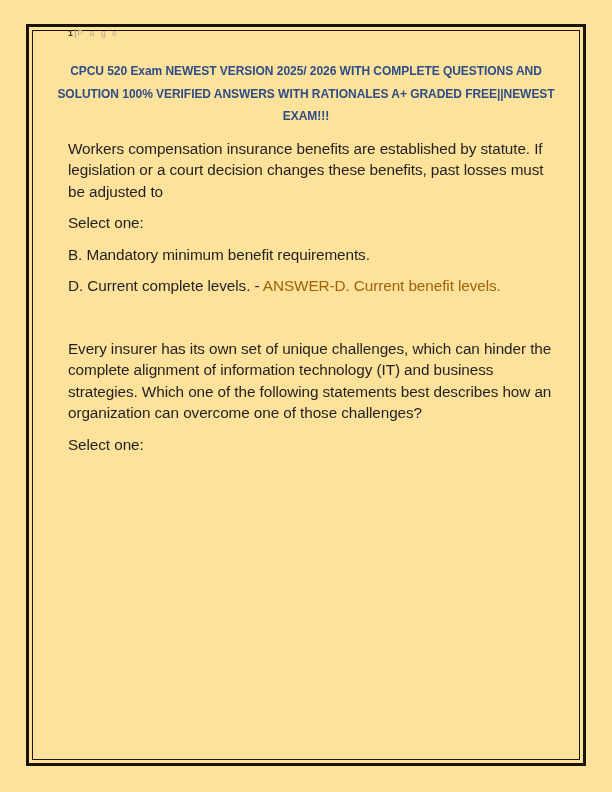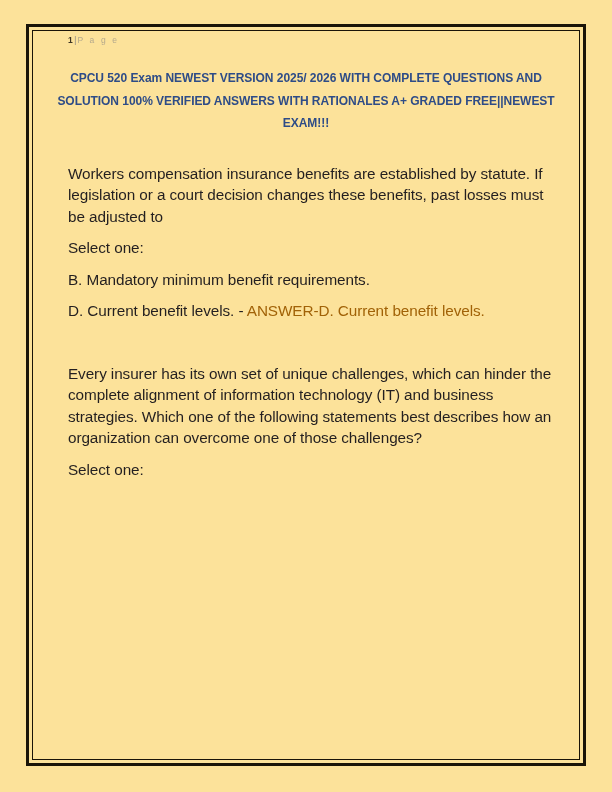--- a/index.html
+++ b/index.html
@@ -39,21 +39,21 @@
     top: 3px;
     right: 3px;
     bottom: 3px;
     border: 1px solid #1a1408;
     box-sizing: border-box;
   }
 
   .content {
     position: absolute;
     left: 42px;
-    top: 30px;
+    top: 23px;
     width: 528px;
     height: 730px;
     box-sizing: border-box;
   }
 
   
   .page-header {
     font-size: 8.5px;
     line-height: 12px;
     margin: 0 0 0 26px;
@@ -81,21 +81,21 @@
     text-align: center;
     font-size: 12px;
     font-weight: bold;
     line-height: 22.5px;
     color: #2e4c87;
     letter-spacing: -0.05px;
   }
 
   
   .body-block {
-    margin-top: 28px;
+    margin-top: 10px;
     padding-left: 26px;
     padding-right: 14px;
   }
   .para {
     font-size: 15.3px;
     line-height: 21.5px;
     color: #231f20;
     margin: 0 0 10px 0;
     letter-spacing: -0.08px;
   }
@@ -127,21 +127,21 @@
     <div class="body-block">
 
       <p class="para">Workers compensation insurance benefits are established by statute. If legislation or a court decision changes these benefits, past losses must be adjusted to</p>
 
       <p class="para">Select one:</p>
 
 
       <p class="para">B. Mandatory minimum benefit requirements.</p>
 
 
-      <p class="para"><span>D. Current benefit levels. - </span><span class="answer-red">ANSWER-D. Current benefit levels.</span></p>
+      <p class="para"><span>D. Current complete levels. - </span><span class="answer-red">ANSWER-D. Current benefit levels.</span></p>
 
       <div class="para spacer"></div>
 
       <p class="para">Every insurer has its own set of unique challenges, which can hinder the complete alignment of information technology (IT) and business strategies. Which one of the following statements best describes how an organization can overcome one of those challenges?</p>
 
       <p class="para">Select one:</p>
 
       <div class="para spacer"></div>
 
 

